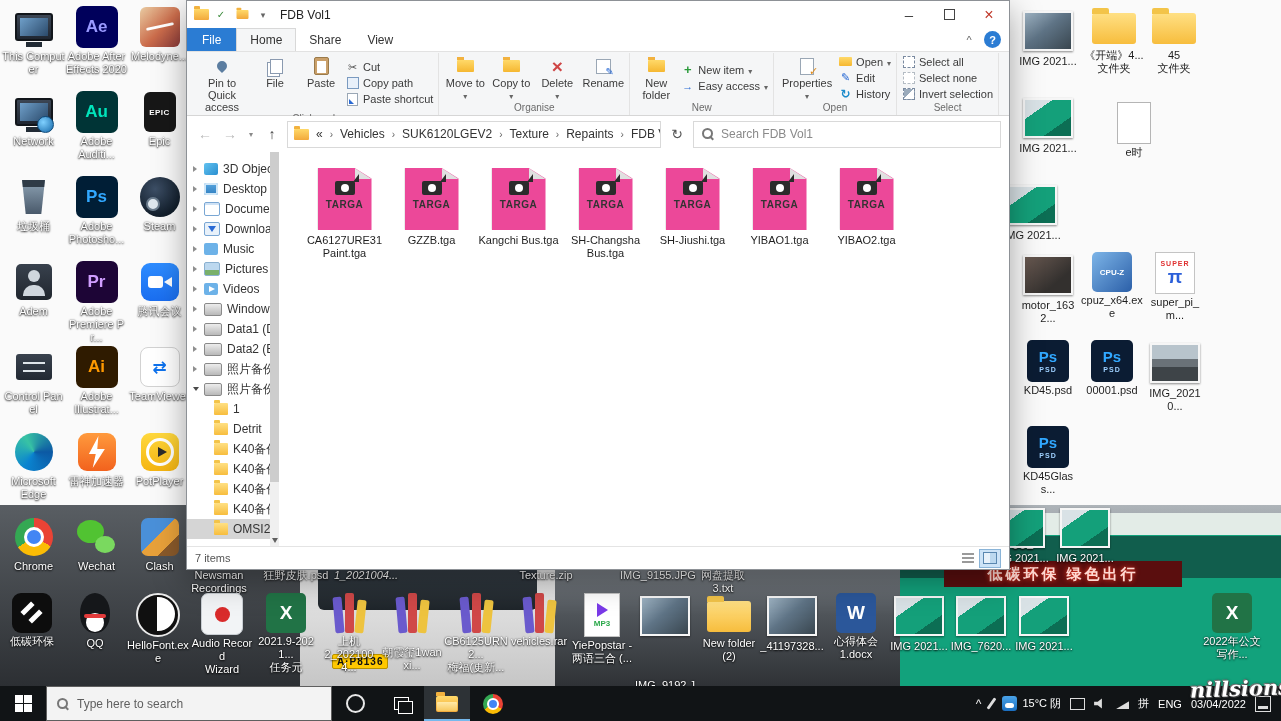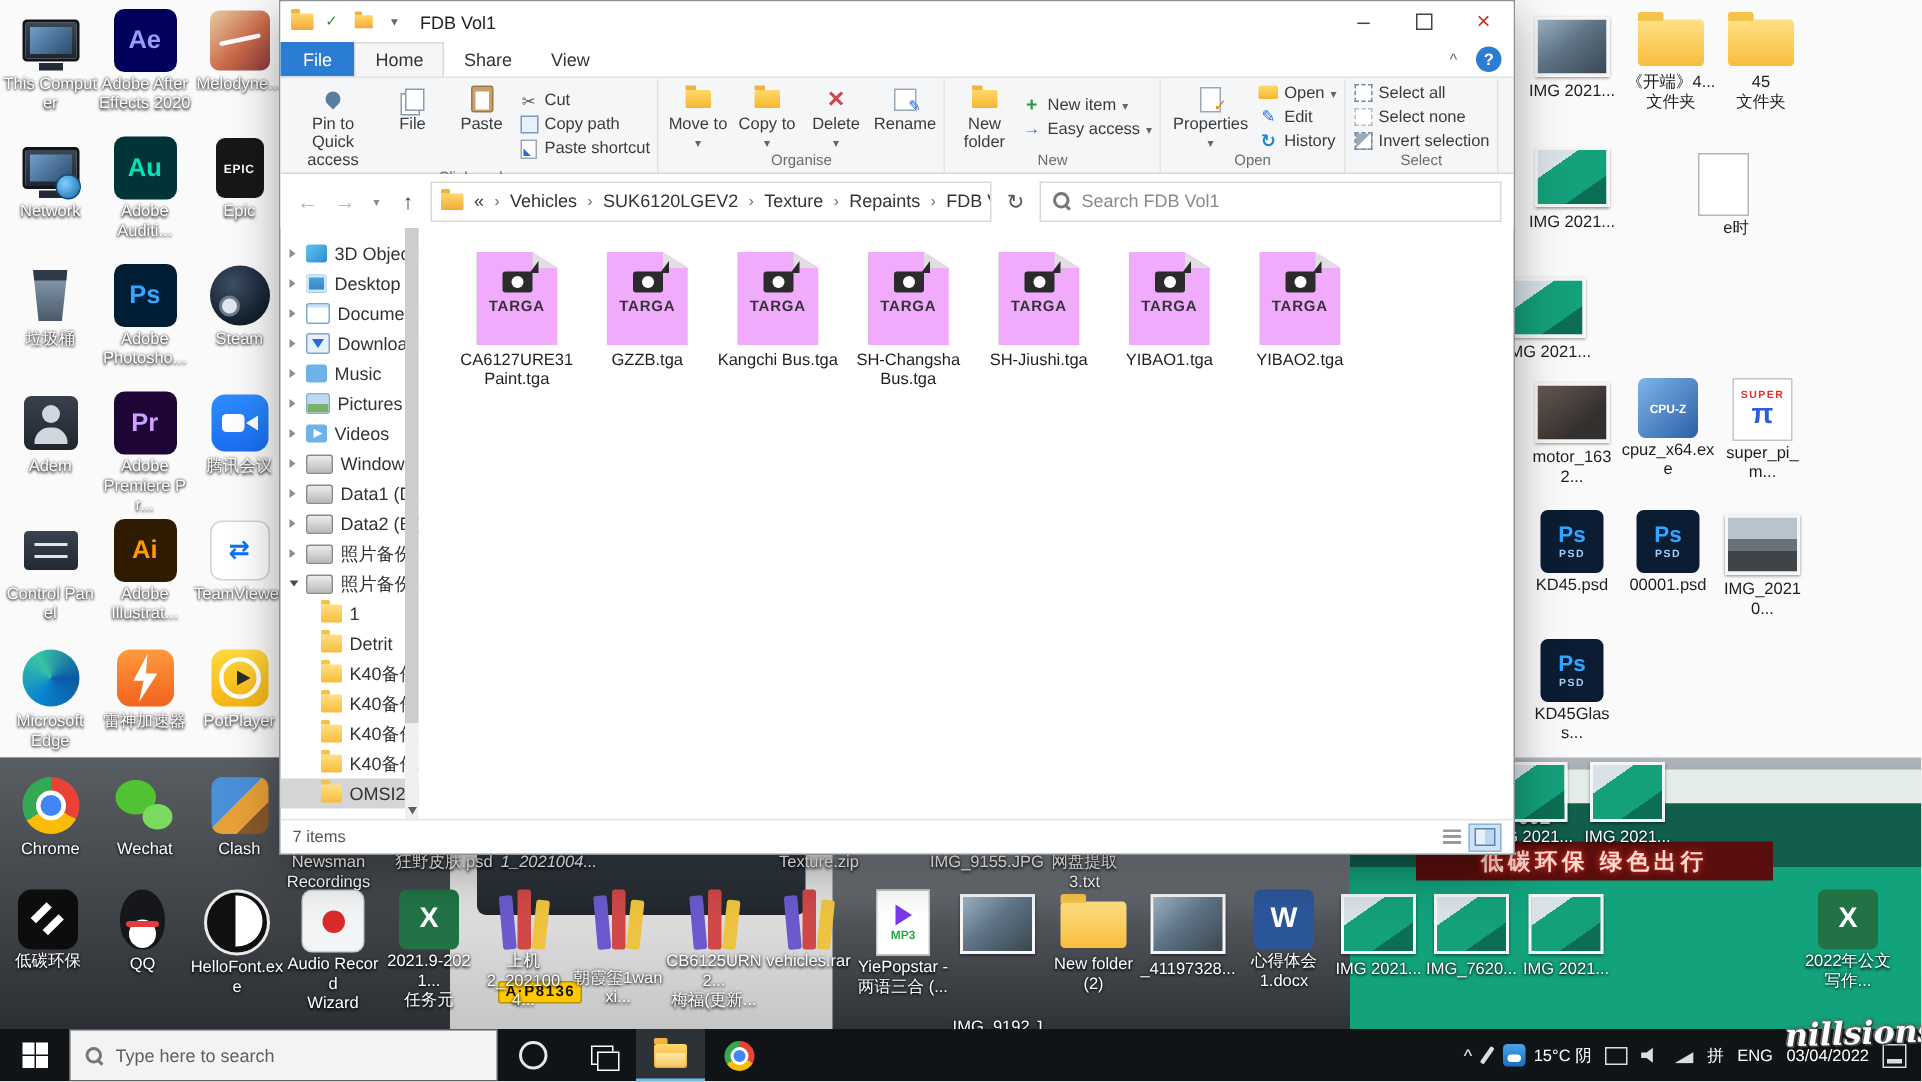--- a/index.html
+++ b/index.html
@@ -239,21 +239,21 @@
   .ni-drive{width:16px;height:11px;background:linear-gradient(#ededed,#b9b9b9);border:1px solid #8a8a8a;border-radius:2px;}
   .ni-folder{background:linear-gradient(#ffe084,#f7bd3d);border-radius:1px;}
   .ni-folder::before{content:"";position:absolute;top:-3px;left:0;width:6px;height:3px;background:#f3c449;border-radius:1px 1px 0 0;}
   .nav-sb{position:absolute;right:0;top:0;bottom:0;width:9px;background:#f0f0f0;}
   .nav-thumb{position:absolute;right:0;top:0;width:9px;height:330px;background:#cdcdcd;}
   .nav-downarr{position:absolute;right:1px;bottom:3px;width:0;height:0;border-top:5px solid #606060;
       border-left:3.5px solid transparent;border-right:3.5px solid transparent;}
 
   .content{flex:1;display:flex;align-items:flex-start;padding:16px 0 0 22px;flex-wrap:wrap;align-content:flex-start;}
   .fcell{width:87px;display:flex;flex-direction:column;align-items:center;margin-bottom:10px;}
-  .tga{width:54px;height:62px;position:relative;background:#f0abfc;display:flex;flex-direction:column;align-items:center;
+  .tga{width:54px;height:62px;position:relative;background:#ec4899;display:flex;flex-direction:column;align-items:center;
       clip-path:polygon(0 0,69% 0,100% 17%,100% 100%,0 100%);filter:drop-shadow(0 0 1px #8a8a8a);}
   .tga .fold{position:absolute;top:0;left:37px;width:17px;height:11px;background:#e0e0e0;clip-path:polygon(0 0,100% 100%,0 100%);}
   .tga .cam{margin-top:13px;width:20px;height:14px;background:#2b2b2b;border-radius:2px;position:relative;}
   .tga .cam::before{content:"";position:absolute;left:6px;top:3px;width:8px;height:8px;border-radius:50%;background:#fff;}
   .tga .cam::after{content:"";position:absolute;right:-4px;top:-7px;width:0;height:0;border-left:6px solid transparent;border-bottom:8px solid #2b2b2b;}
   .tga .badge{margin-top:4px;font-size:10px;font-weight:bold;color:#333;letter-spacing:.5px;}
   .flbl{margin-top:4px;font-size:11px;color:#1f1f1f;text-align:center;white-space:pre-line;line-height:1.2;}
 
   .statusbar{height:22px;border-top:1px solid #e4e4e4;display:flex;align-items:center;padding:0 8px;font-size:11px;
       color:#555;flex:none;}
@@ -476,21 +476,21 @@
     </div>
   <div class="dicon dark" style="left:1142px;top:5px;">
       <div class="k-folder"></div>
       <div class="lbl">45
 文件夹</div>
     </div>
   <div class="dicon dark" style="left:1016px;top:95px;">
       <div class="k-photo ph-bus"></div>
       <div class="lbl">IMG 2021...</div>
     </div>
-  <div class="dicon dark" style="left:1102px;top:102px;align-items:flex-end;">
+  <div class="dicon dark" style="left:1102px;top:102px;">
       <div class="k-file"></div>
       <div class="lbl">e时</div>
     </div>
   <div class="dicon dark" style="left:1000px;top:182px;">
       <div class="k-photo ph-bus"></div>
       <div class="lbl">IMG 2021...</div>
     </div>
   <div class="dicon dark" style="left:1016px;top:252px;">
       <div class="k-photo ph-dark"></div>
       <div class="lbl">motor_1632...</div>

